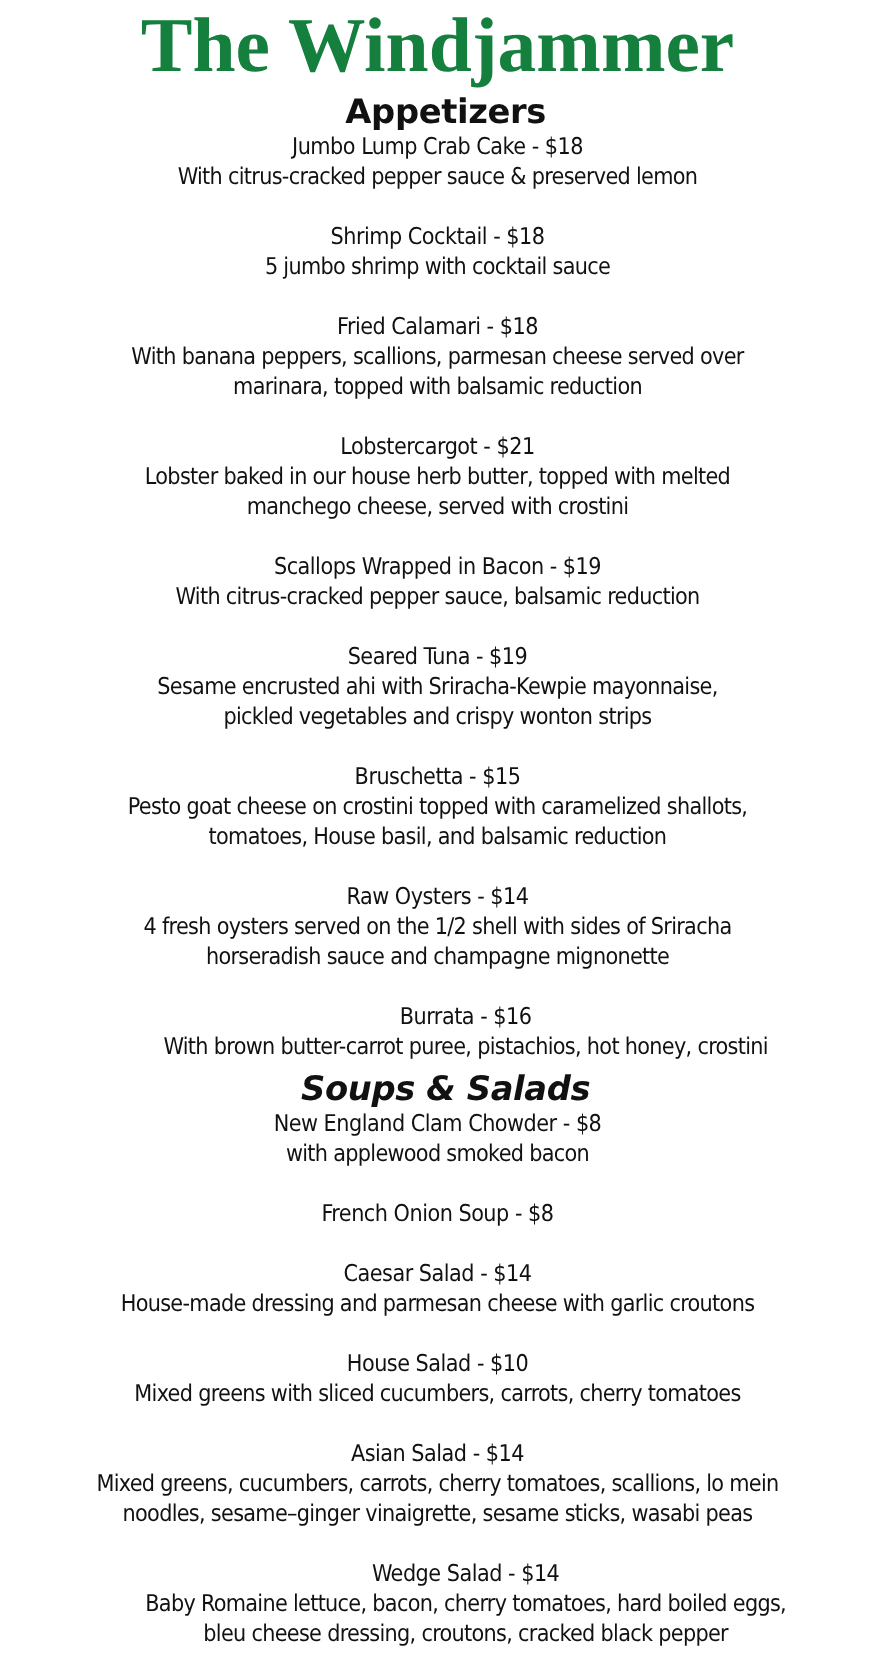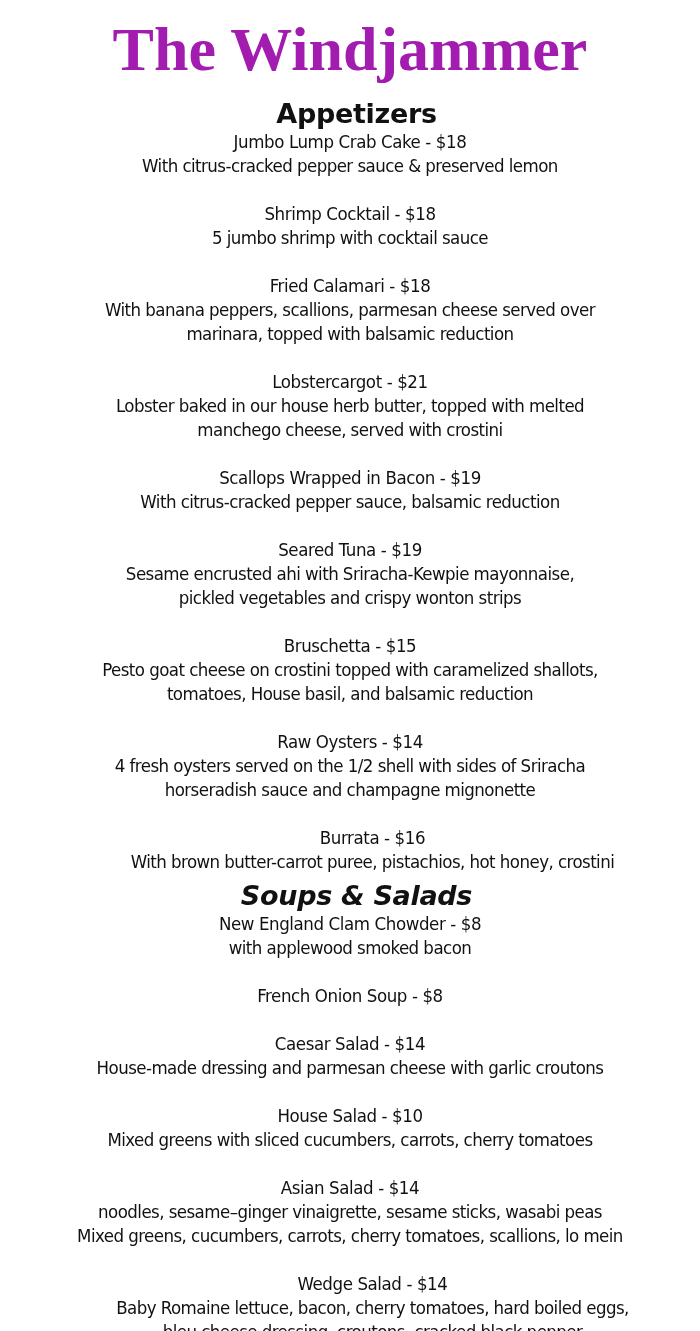--- a/index.html
+++ b/index.html
@@ -15,22 +15,22 @@
       color: #111111;
     }
     .menu {
       width: 700px;
       text-align: center;
     }
     .title {
       font-family: "Liberation Serif", "DejaVu Serif", serif;
       font-size: 62px;
       line-height: 62px;
-      color: #a21caf;
-      margin: 16px;
+      color: #15803d;
+      margin: 4px;
       padding-top: 2px;
       height: 64px;
       letter-spacing: 0px;
     }
     .section-heading {
       font-family: "DejaVu Sans", "Liberation Sans", sans-serif;
       font-weight: bold;
       font-size: 27px;
       line-height: 32px;
       margin: 0;
@@ -140,22 +140,22 @@
       <span class="line">House-made dressing and parmesan cheese with garlic croutons</span>
     </div>
 
     <div class="item">
       <span class="line item-name">House Salad - $10</span>
       <span class="line">Mixed greens with sliced cucumbers, carrots, cherry tomatoes</span>
     </div>
 
     <div class="item">
       <span class="line item-name">Asian Salad - $14</span>
+      <span class="line">Mixed greens, cucumbers, carrots, cherry tomatoes, scallions, lo mein</span>
       <span class="line">noodles, sesame–ginger vinaigrette, sesame sticks, wasabi peas</span>
-      <span class="line">Mixed greens, cucumbers, carrots, cherry tomatoes, scallions, lo mein</span>
     </div>
 
     <div class="item">
       <span class="line item-name">Wedge Salad - $14</span>
       <span class="line">Baby Romaine lettuce, bacon, cherry tomatoes, hard boiled eggs,</span>
       <span class="line">bleu cheese dressing, croutons, cracked black pepper</span>
     </div>
   </section>
 </div>
 

